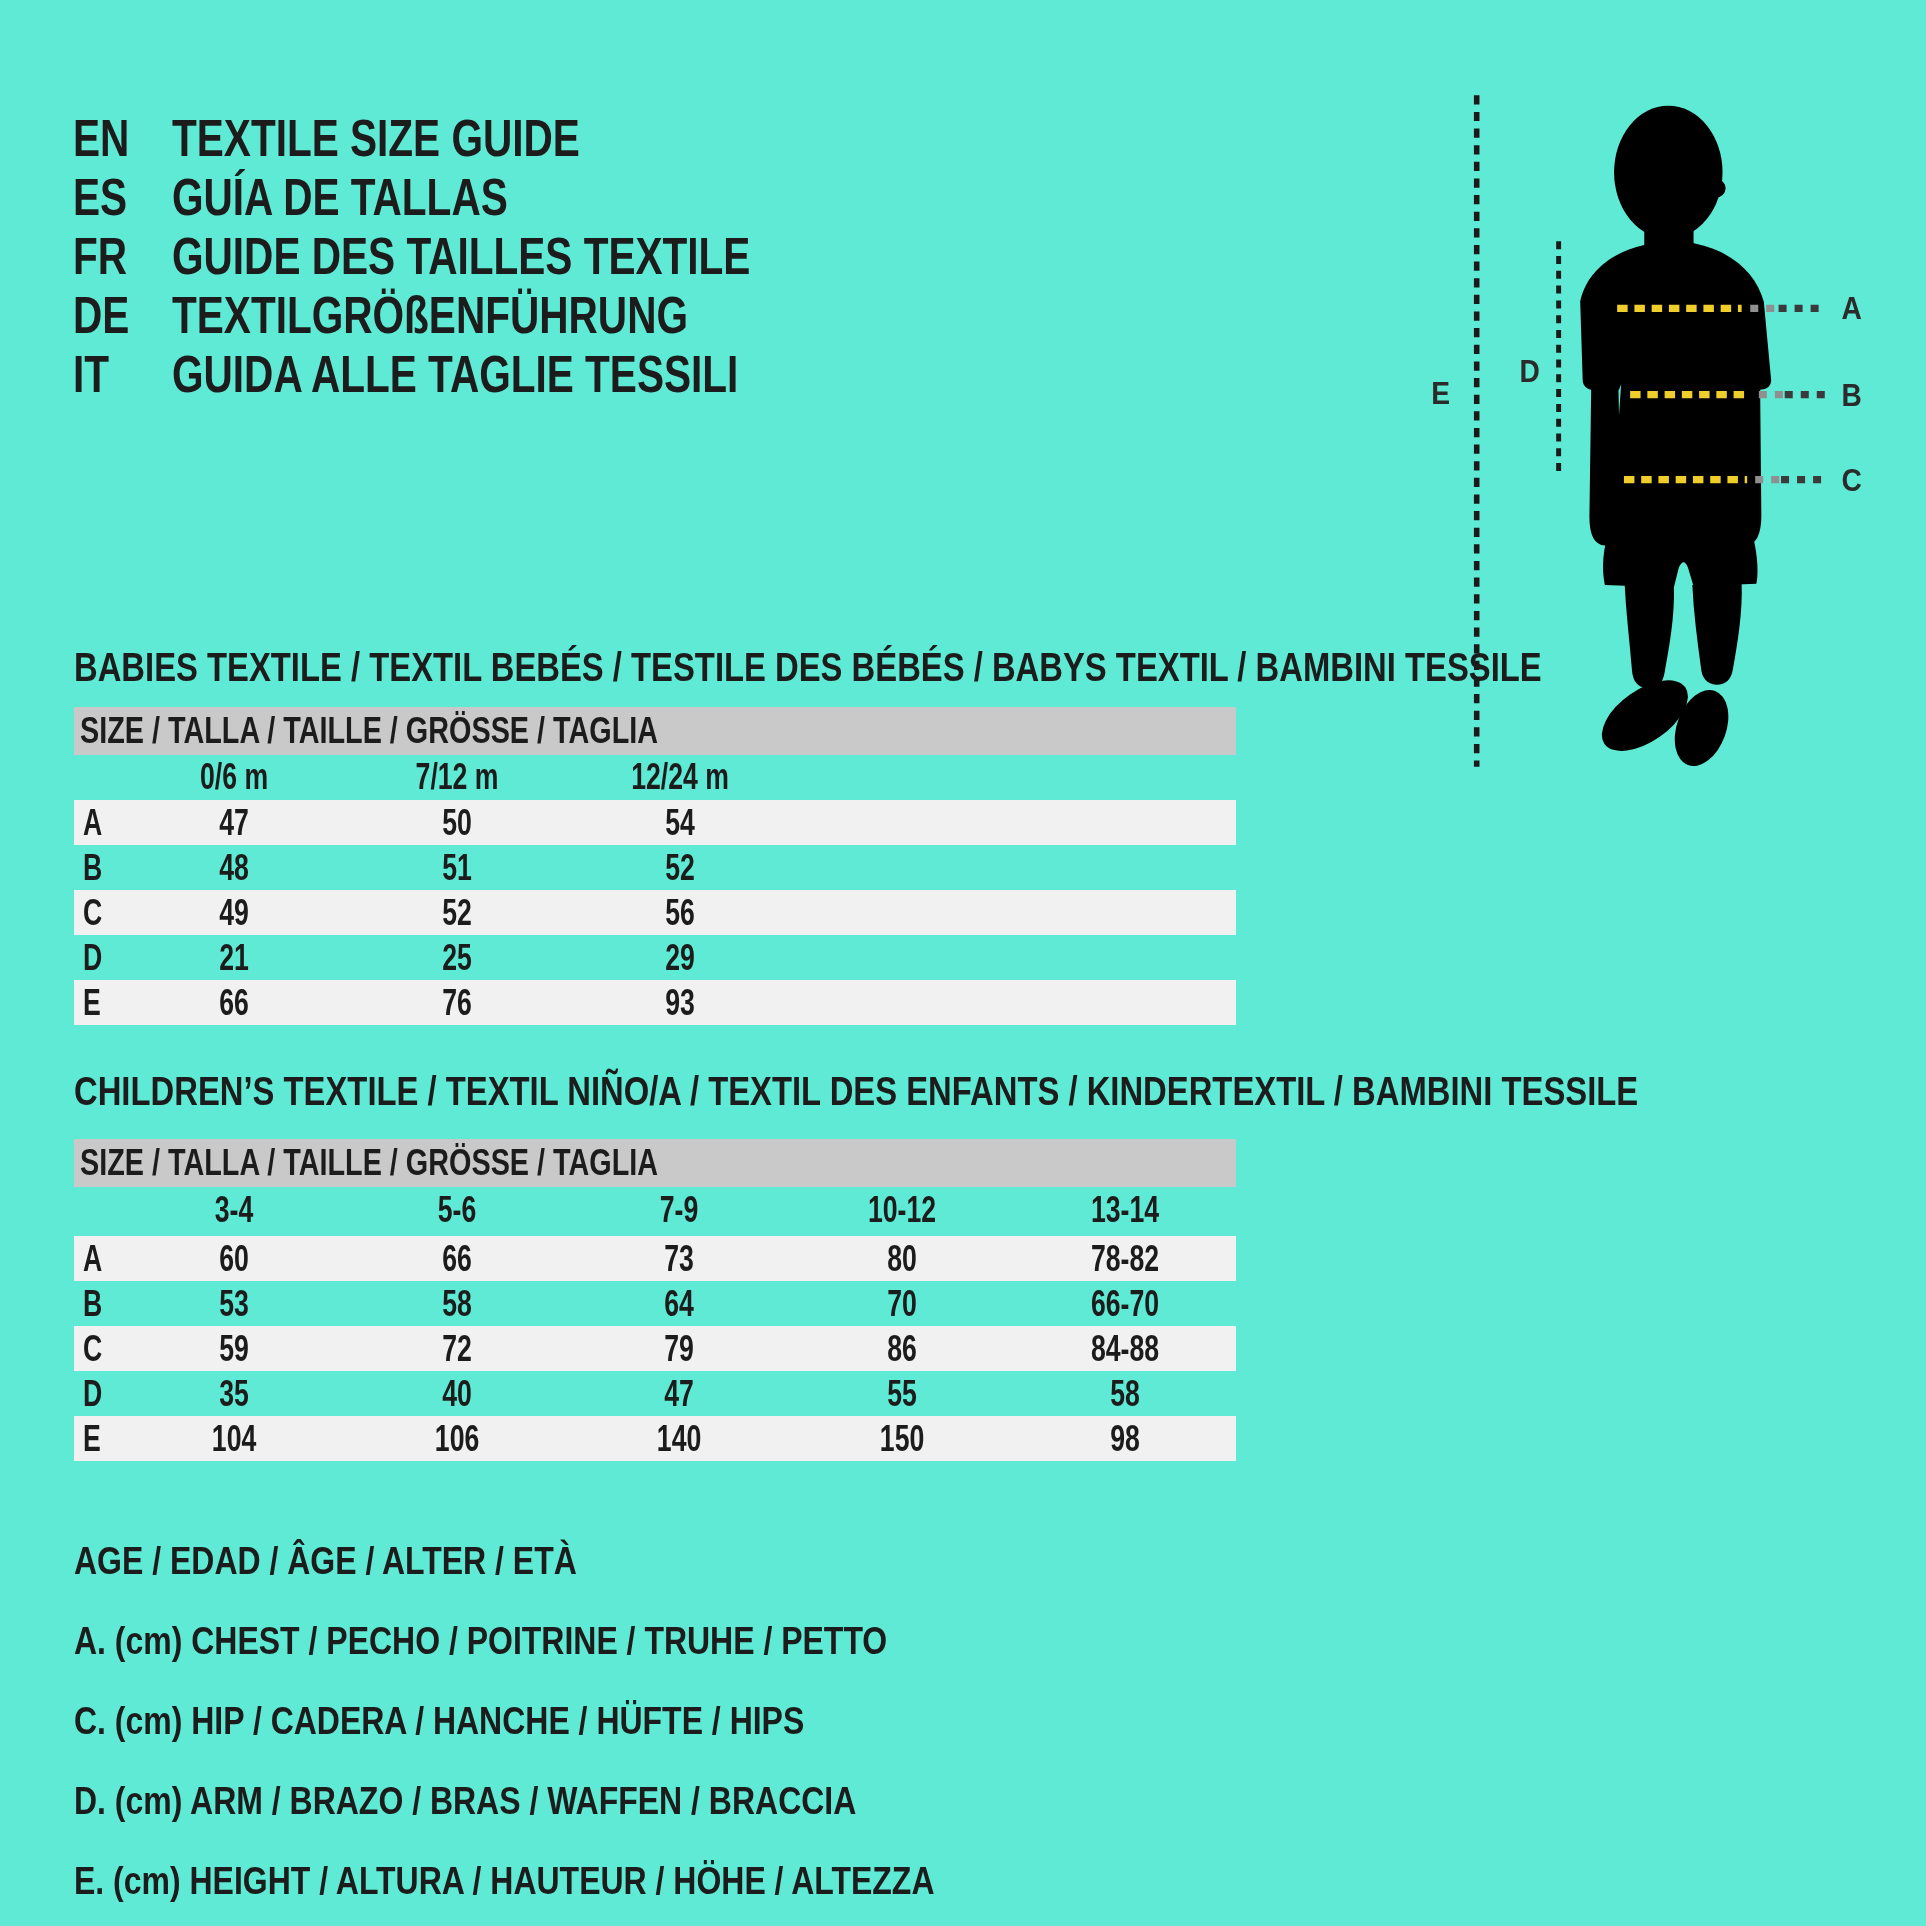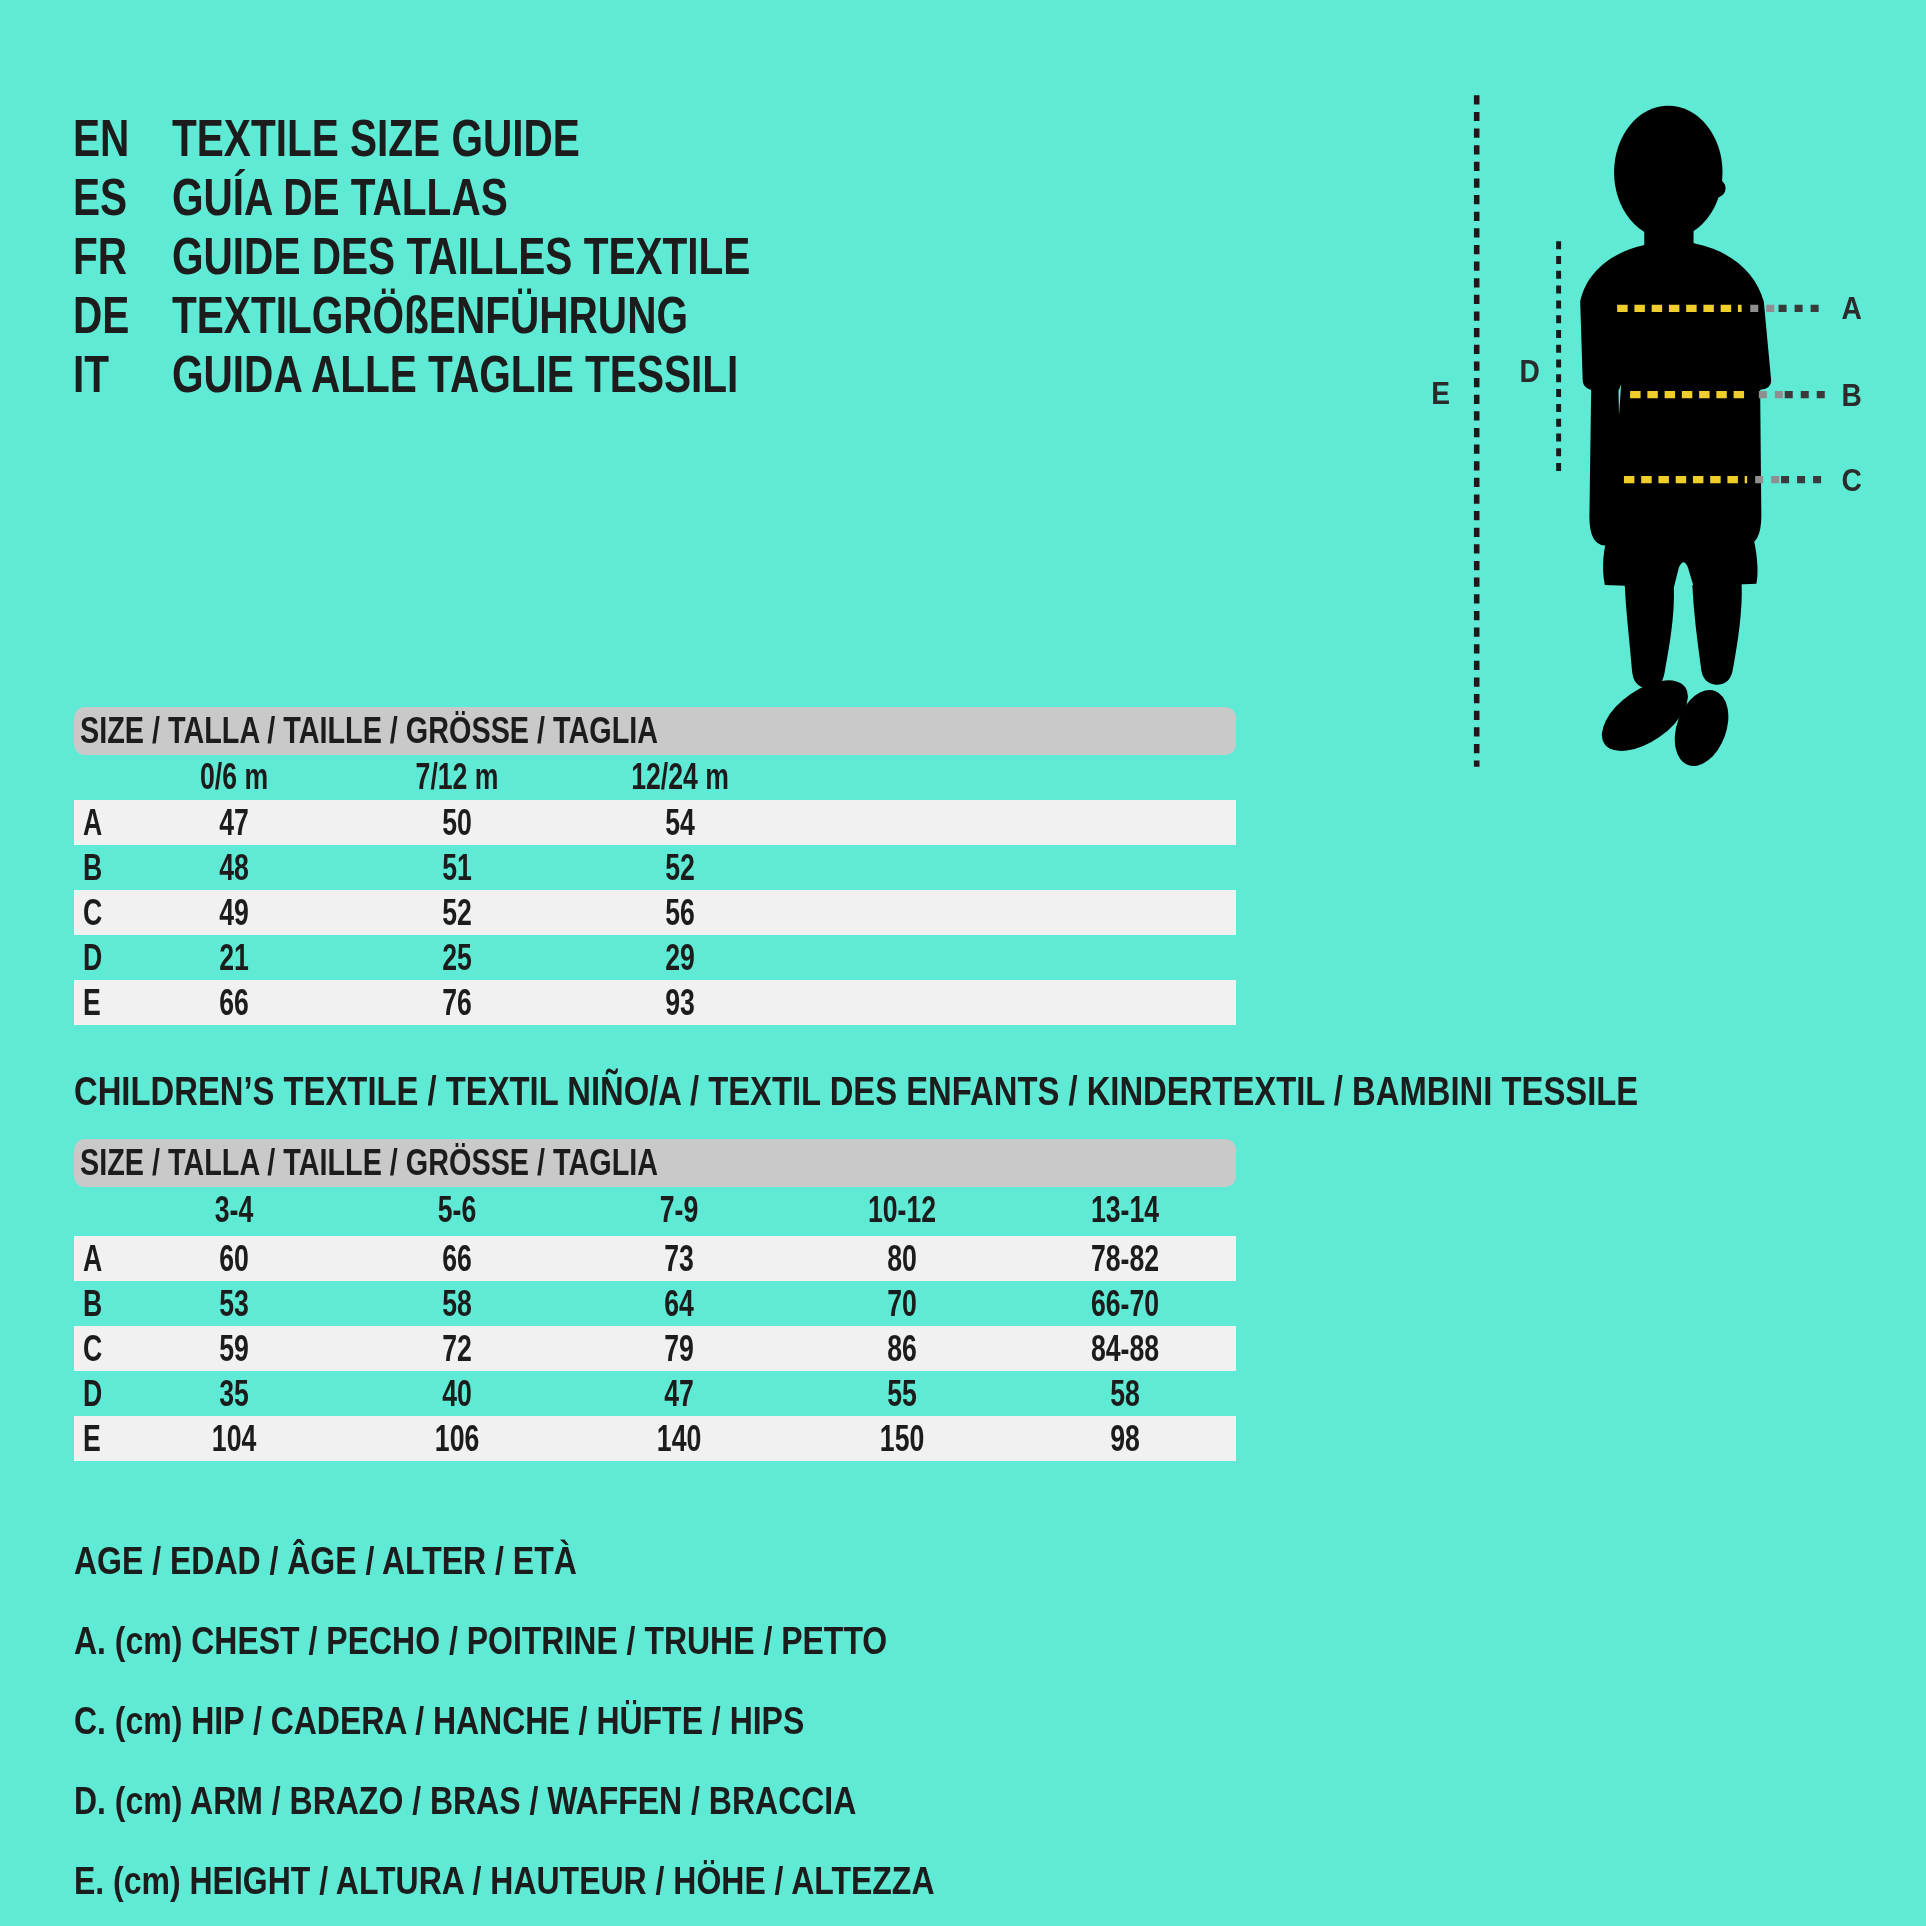--- a/index.html
+++ b/index.html
@@ -15,21 +15,21 @@
   .cxl{display:inline-block;transform:scaleX(0.74);transform-origin:0 50%;white-space:nowrap;}
 
   
   .langs{position:absolute;left:73px;top:108px;}
   .lang-row{display:flex;align-items:center;height:59px;font-size:52px;font-weight:bold;}
   .lang-code{width:99px;}
   
   .sec-head{position:absolute;left:74px;height:53px;line-height:53px;font-size:41px;font-weight:bold;}
   
   .tbl-bar{position:absolute;left:74px;width:1162px;height:48px;background:#c9c9c9;
-    display:flex;align-items:center;font-size:36px;font-weight:bold;box-sizing:border-box;padding-left:6.2px;border-radius:11px;}
+    display:flex;align-items:center;font-size:36px;font-weight:bold;box-sizing:border-box;padding-left:6.2px;}
   .trow{position:absolute;left:74px;width:1162px;display:flex;align-items:center;
     font-size:36px;font-weight:bold;box-sizing:border-box;}
   .trow.stripe{background:#f1f1f1;}
   .tcell-label{width:49px;padding-left:8.6px;box-sizing:border-box;text-align:left;}
   .tcell{width:223px;text-align:center;}
   
   .legend{position:absolute;left:74px;top:1511px;font-size:39px;font-weight:bold;}
   .legend-line{height:60px;line-height:60px;margin-top:20px;}
   
   .fig-svg{position:absolute;left:1405px;top:86px;}
@@ -133,20 +133,23 @@
     <line x1="568" y1="639" x2="608" y2="639" stroke="#8f8f8f" stroke-width="12" stroke-dasharray="13 13"></line>
     <line x1="610" y1="639" x2="684" y2="639" stroke="#3a3a3a" stroke-width="12" stroke-dasharray="13 13"></line>
   </svg>
 
   <div class="fig-label" style="left:1832px;top:288px;"><span>A</span></div>
   <div class="fig-label" style="left:1832px;top:375px;"><span>B</span></div>
   <div class="fig-label" style="left:1832px;top:460px;"><span>C</span></div>
   <div class="fig-label" style="left:1510px;top:351px;"><span>D</span></div>
   <div class="fig-label" style="left:1421px;top:373px;"><span>E</span></div>
 
+  <div class="sec-head" style="top:641px;">
+    <span class="lx2">BABIES TEXTILE / TEXTIL BEBÉS / TESTILE DES BÉBÉS / BABYS TEXTIL / BAMBINI TESSILE</span>
+  </div>
   <div class="tbl-bar" style="top:707px;">
     <span class="lx2">SIZE / TALLA / TAILLE / GRÖSSE / TAGLIA</span>
   </div>
   <div class="trow" style="top:753px;height:47px;">
     <span class="tcell-label"></span>
     <span class="tcell"><span class="cx">0/6 m</span></span>
     <span class="tcell"><span class="cx">7/12 m</span></span>
     <span class="tcell"><span class="cx">12/24 m</span></span>
   </div>
   <div class="trow stripe" style="top:800px;height:45px;">

